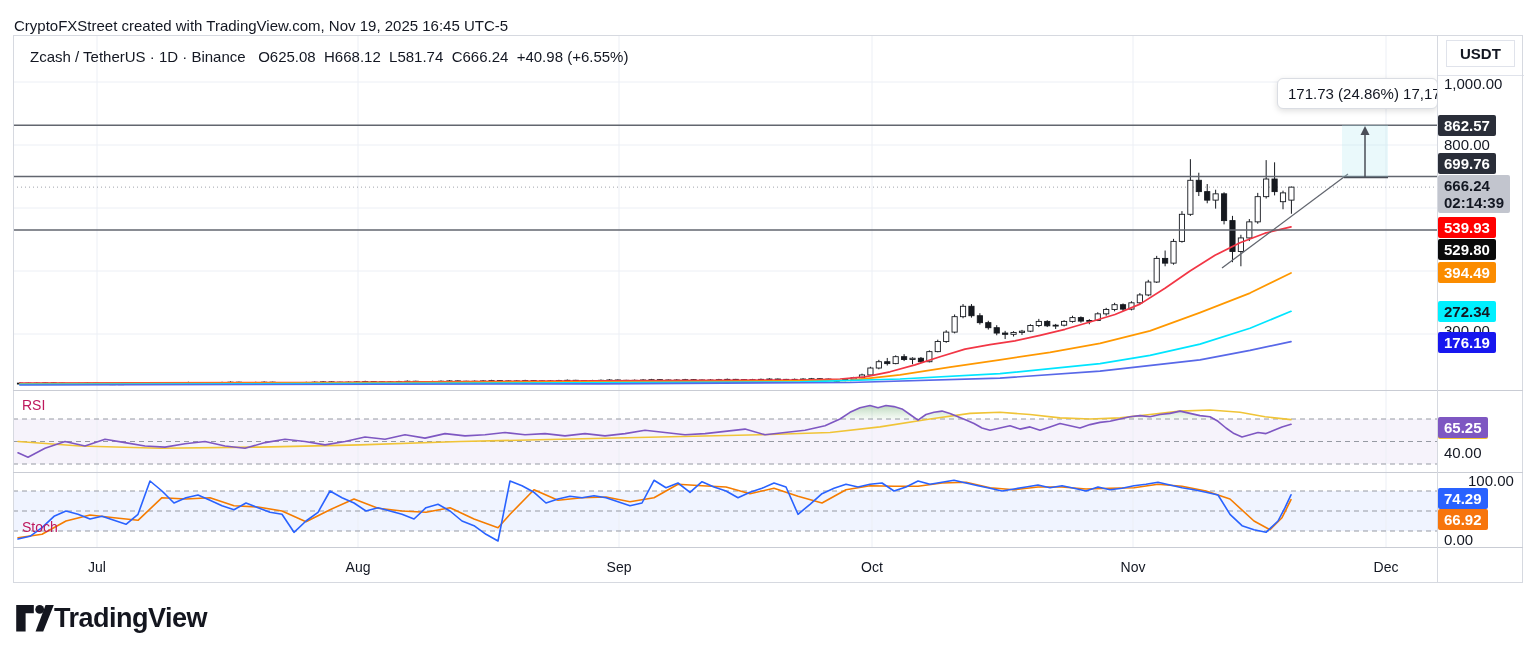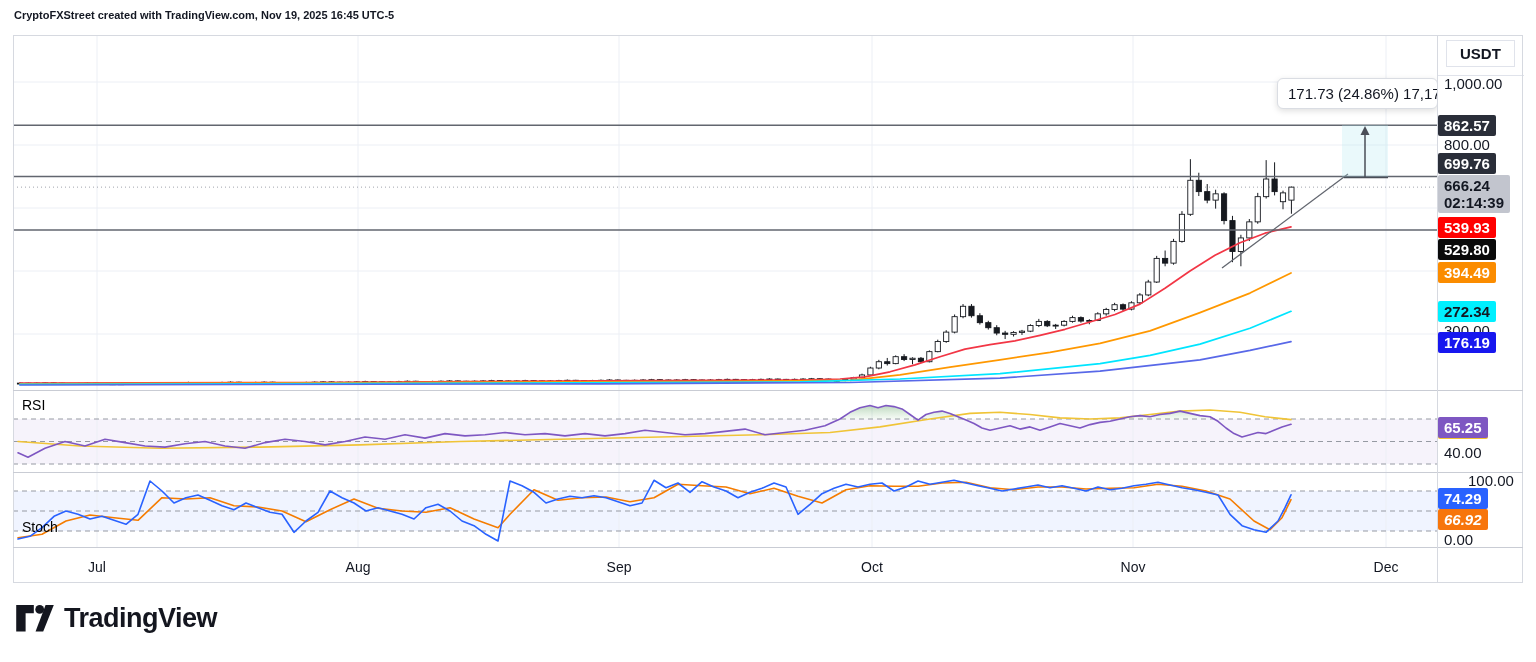--- a/index.html
+++ b/index.html
@@ -1,41 +1,41 @@
 <!DOCTYPE html>
 <html><head>
 <meta charset="utf-8">
 <style>
   html,body{margin:0;padding:0;background:#fff;}
   .stage{position:relative;width:1536px;height:662px;background:#fff;overflow:hidden;
          font-family:"Liberation Sans",sans-serif;color:#131722;}
   #chart-svg{position:absolute;left:0;top:0;z-index:1;}
-  .note{position:absolute;left:14px;top:9px;font-size:11px;color:#131722;white-space:pre;z-index:5;font-weight:bold;}
+  .note{position:absolute;left:14px;top:17px;font-size:15px;color:#131722;white-space:pre;z-index:5;}
   .legend{position:absolute;left:30px;top:46px;z-index:5;}
   .lrow{font-size:15px;font-weight:500;white-space:pre;line-height:22px;color:#131722;}
-  .pane-label{position:absolute;left:22px;z-index:5;font-size:14px;font-weight:500;color:#000000;}
+  .pane-label{position:absolute;left:22px;z-index:5;font-size:14px;font-weight:500;color:#be185d;}
   .tooltip{position:absolute;left:1277px;top:78px;width:161px;height:31px;background:#fff;
            border:1px solid #DADDE3;border-radius:6px;box-shadow:0 2px 6px rgba(0,0,0,.13);
            z-index:2;font-size:15px;line-height:29px;padding-left:10px;overflow:hidden;
            white-space:nowrap;color:#131722;box-sizing:border-box;}
   .axis-panel{position:absolute;left:1437px;top:35px;width:87px;height:548px;background:#fff;z-index:3;}
   .usdt-btn{position:absolute;top:5px;left:9px;padding:4px 13px;border:1px solid #E0E3EB;
             border-radius:0;font-size:15px;font-weight:600;color:#131722;background:#fff;}
   .usdt-sep{position:absolute;top:40px;left:0;width:100%;height:1px;background:#E0E3EB;}
   .ax-plain{position:absolute;left:7px;font-size:15px;color:#131722;white-space:nowrap;}
   .ax-badge{position:absolute;left:1px;font-size:15px;font-weight:600;padding:2px 6px;
             border-radius:2px;white-space:nowrap;line-height:17px;}
   .borders{position:absolute;left:0;top:0;width:1536px;height:662px;z-index:4;pointer-events:none;}
   .sep{position:absolute;background:#C9CCD4;}
   .outline{position:absolute;left:13px;top:35px;width:1510px;height:548px;
            border:1px solid #D6D9E0;box-sizing:border-box;}
   .vline{position:absolute;left:1437px;top:35px;width:1px;height:548px;background:#D6D9E0;}
   .time-label{position:absolute;top:559px;transform:translateX(-50%);font-size:14px;
               font-weight:500;color:#131722;}
-  .logo{position:absolute;left:16px;top:603px;display:flex;align-items:center;gap:10px;z-index:5;}
+  .logo{position:absolute;left:16px;top:603px;display:flex;align-items:center;z-index:5;}
   .logo-text{font-size:27px;font-weight:800;color:#14161F;letter-spacing:-0.5px;}
 </style>
 </head>
 <body>
 
 <div class="stage">
 
   <div class="note">CryptoFXStreet created with TradingView.com, Nov 19, 2025 16:45 UTC-5</div>
 
   <svg id="chart-svg" width="1536" height="662">
@@ -415,20 +415,21 @@
         <polyline points="18,537.7 42,534.3 66,521.0 90,515.0 114,517.7 138,520.3 162,497.7 186,499.0 210,497.7 234,505.7 258,507.0 282,511.0 306,521.7 330,509.7 354,499.0 378,508.3 402,511.0 426,512.3 450,507.7 474,519.0 498,527.7 510,514.3 534,489.7 558,500.3 582,497.7 606,497.0 630,501.7 654,497.7 678,484.3 702,485.7 726,487.0 750,493.7 774,488.3 798,496.3 822,503.0 846,489.7 870,485.7 894,486.3 918,486.3 942,483.0 966,482.3 990,487.7 1014,489.7 1038,487.0 1062,487.0 1086,489.0 1110,488.3 1134,487.7 1158,484.3 1182,486.3 1206,491.0 1230,499.0 1254,521.0 1270,529.7 1282,517.7 1291,499.7" fill="none" stroke="#F57C00" stroke-width="1.6" stroke-linejoin="round" stroke-linecap="round"></polyline>
         <polyline points="18,539.0 30,536.3 42,527.7 54,516.3 66,511.0 78,514.3 90,519.0 102,516.3 114,520.3 126,524.3 138,514.3 150,481.0 162,491.0 174,503.0 186,497.7 198,495.0 210,500.3 222,505.7 234,509.7 246,503.0 258,507.7 270,512.3 282,514.3 294,532.3 306,521.0 318,512.3 330,491.0 342,497.7 354,503.0 366,511.0 378,507.7 390,511.0 402,514.3 414,519.0 426,507.7 438,504.3 450,511.0 462,521.0 474,525.7 486,534.3 498,541.0 510,481.0 522,485.7 534,492.3 546,503.0 558,499.0 570,496.3 582,497.7 594,495.7 606,497.7 618,501.7 630,505.7 642,503.0 654,480.3 666,487.7 678,483.0 690,492.3 702,481.7 714,487.0 726,491.0 738,497.7 750,492.3 762,488.3 774,483.0 786,487.0 798,514.3 810,504.3 822,493.7 834,488.3 846,484.3 858,487.0 870,484.3 882,483.0 894,491.0 906,487.0 918,481.0 930,484.3 942,482.3 954,480.3 966,483.0 978,485.7 990,488.3 1002,491.0 1014,489.0 1026,487.0 1038,485.0 1050,487.7 1062,485.7 1074,488.3 1086,491.0 1098,487.0 1110,489.7 1122,488.3 1134,485.7 1146,484.3 1158,482.3 1170,485.0 1182,487.7 1194,489.7 1206,492.3 1218,495.0 1230,514.3 1242,525.7 1254,529.7 1266,532.3 1278,521.0 1285,507.7 1291,494.8" fill="none" stroke="#2962FF" stroke-width="1.6" stroke-linejoin="round" stroke-linecap="round"></polyline>
       </g>
     </svg>
 
   <div class="tooltip">
     <span>171.73 (24.86%) 17,173</span>
   </div>
 
   <div class="legend">
+    <div class="lrow">Zcash / TetherUS · 1D · Binance   O625.08  H668.12  L581.74  C666.24  +40.98 (+6.55%)</div>
   </div>
 
   <div class="pane-label" style="top:397px;">RSI</div>
   <div class="pane-label" style="top:483px;margin-top:36px;">Stoch</div>
 
   <div class="axis-panel">
     <div class="usdt-btn">USDT</div>
     <div class="usdt-sep"></div>
     <div id="axis-items">
         <div class="ax-plain" style="top: 40px;">1,000.00</div>
@@ -441,21 +442,21 @@
         <div class="ax-badge" style="background: rgb(42, 46, 57); color: rgb(255, 255, 255); top: 117.5px;">699.76</div>
         <div class="ax-badge" style="background: rgb(194, 197, 206); color: rgb(19, 23, 34); top: 140px;">666.24<div>02:14:39</div></div>
         <div class="ax-badge" style="background: rgb(255, 0, 0); color: rgb(255, 255, 255); top: 181.5px;">539.93</div>
         <div class="ax-badge" style="background: rgb(10, 10, 10); color: rgb(255, 255, 255); top: 203.5px;">529.80</div>
         <div class="ax-badge" style="background: rgb(251, 140, 0); color: rgb(255, 255, 255); top: 226.5px;">394.49</div>
         <div class="ax-badge" style="background: rgb(0, 240, 255); color: rgb(19, 23, 34); top: 265.5px;">272.34</div>
         <div class="ax-badge" style="background: rgb(23, 23, 239); color: rgb(255, 255, 255); top: 296.5px;">176.19</div>
         <div class="ax-badge" style="background: rgb(242, 194, 48); color: rgb(19, 23, 34); top: 358.5px; margin-top: 24px;">69.49</div>
         <div class="ax-badge" style="background: rgb(126, 87, 194); color: rgb(255, 255, 255); top: 381.5px;">65.25</div>
         <div class="ax-badge" style="background: rgb(41, 98, 255); color: rgb(255, 255, 255); top: 452.5px;">74.29</div>
-        <div class="ax-badge" style="background: rgb(247, 117, 12); color: rgb(255, 255, 255); top: 473.5px; font-style: italic;">66.92</div>
+        <div class="ax-badge" style="background: rgb(247, 117, 12); color: rgb(255, 255, 255); top: 473.5px;">66.92</div>
       </div>
   </div>
 
   <div class="borders">
     <div class="outline"></div>
     <div class="sep" style="left:13px;top:390px;width:1510px;height:1px;"></div>
     <div class="sep" style="left:13px;top:472px;width:1510px;height:1px;"></div>
     <div class="sep" style="left:13px;top:547px;width:1510px;height:1px;"></div>
     <div class="vline"></div>
   </div>

